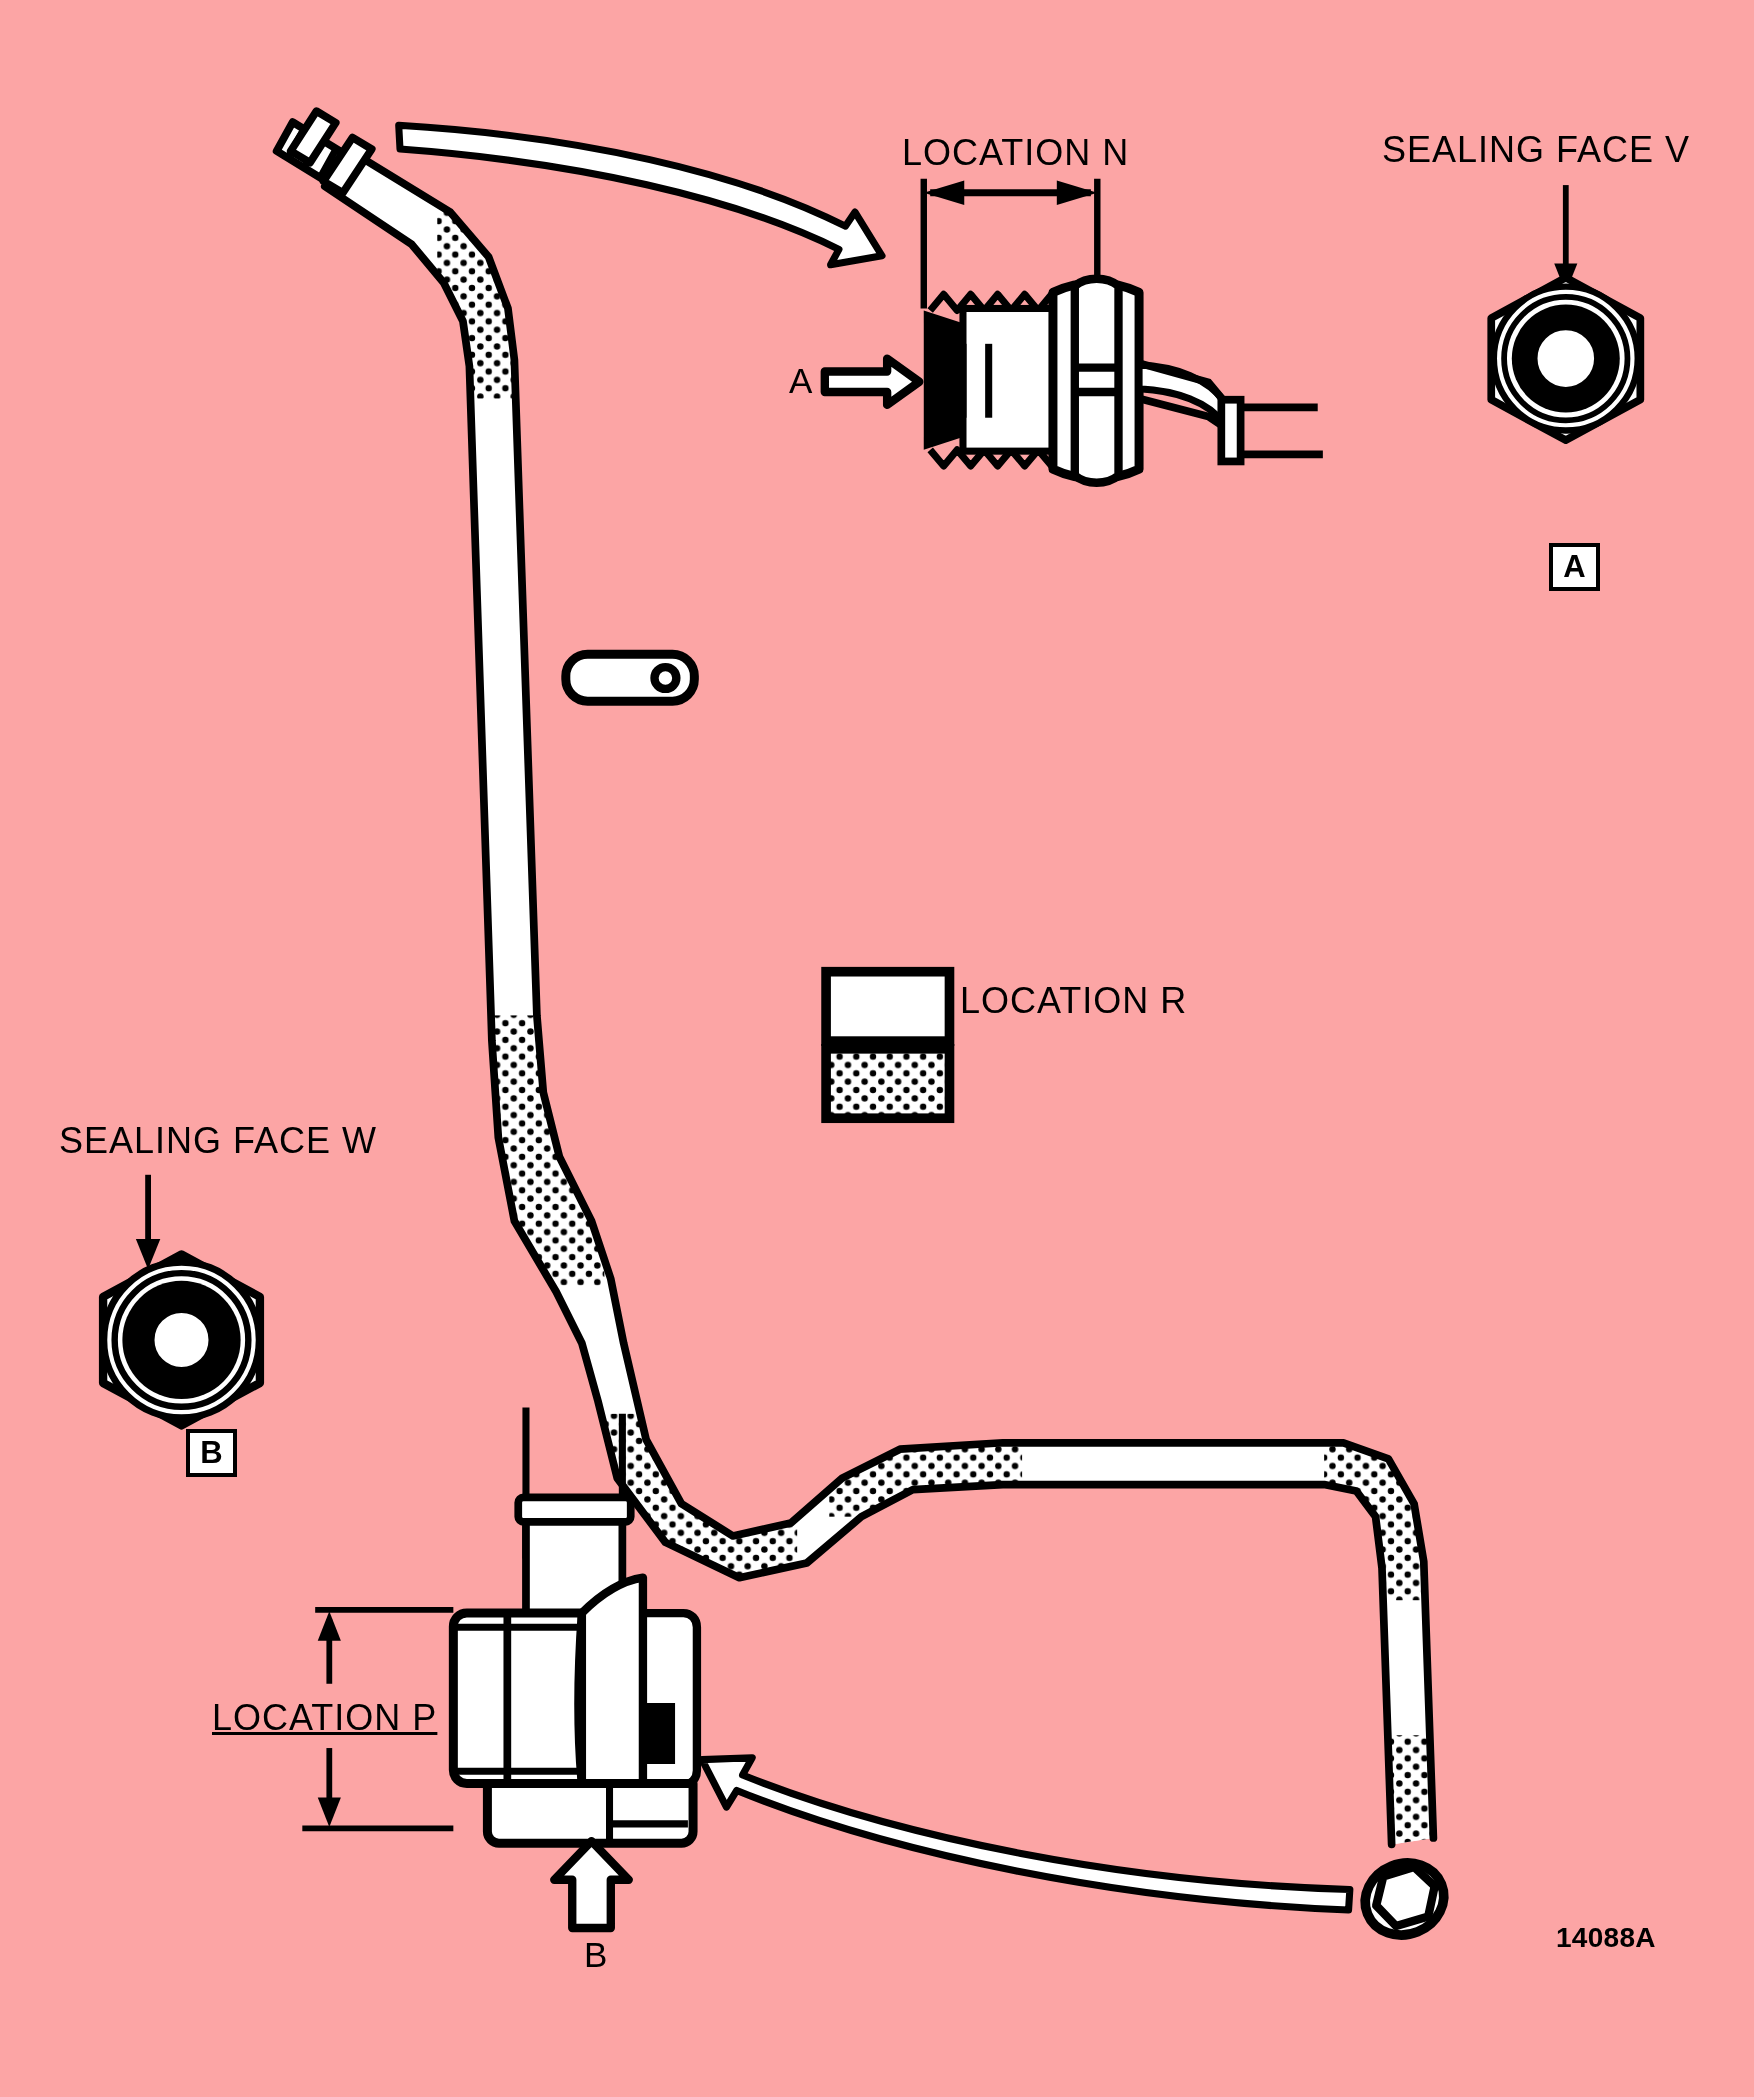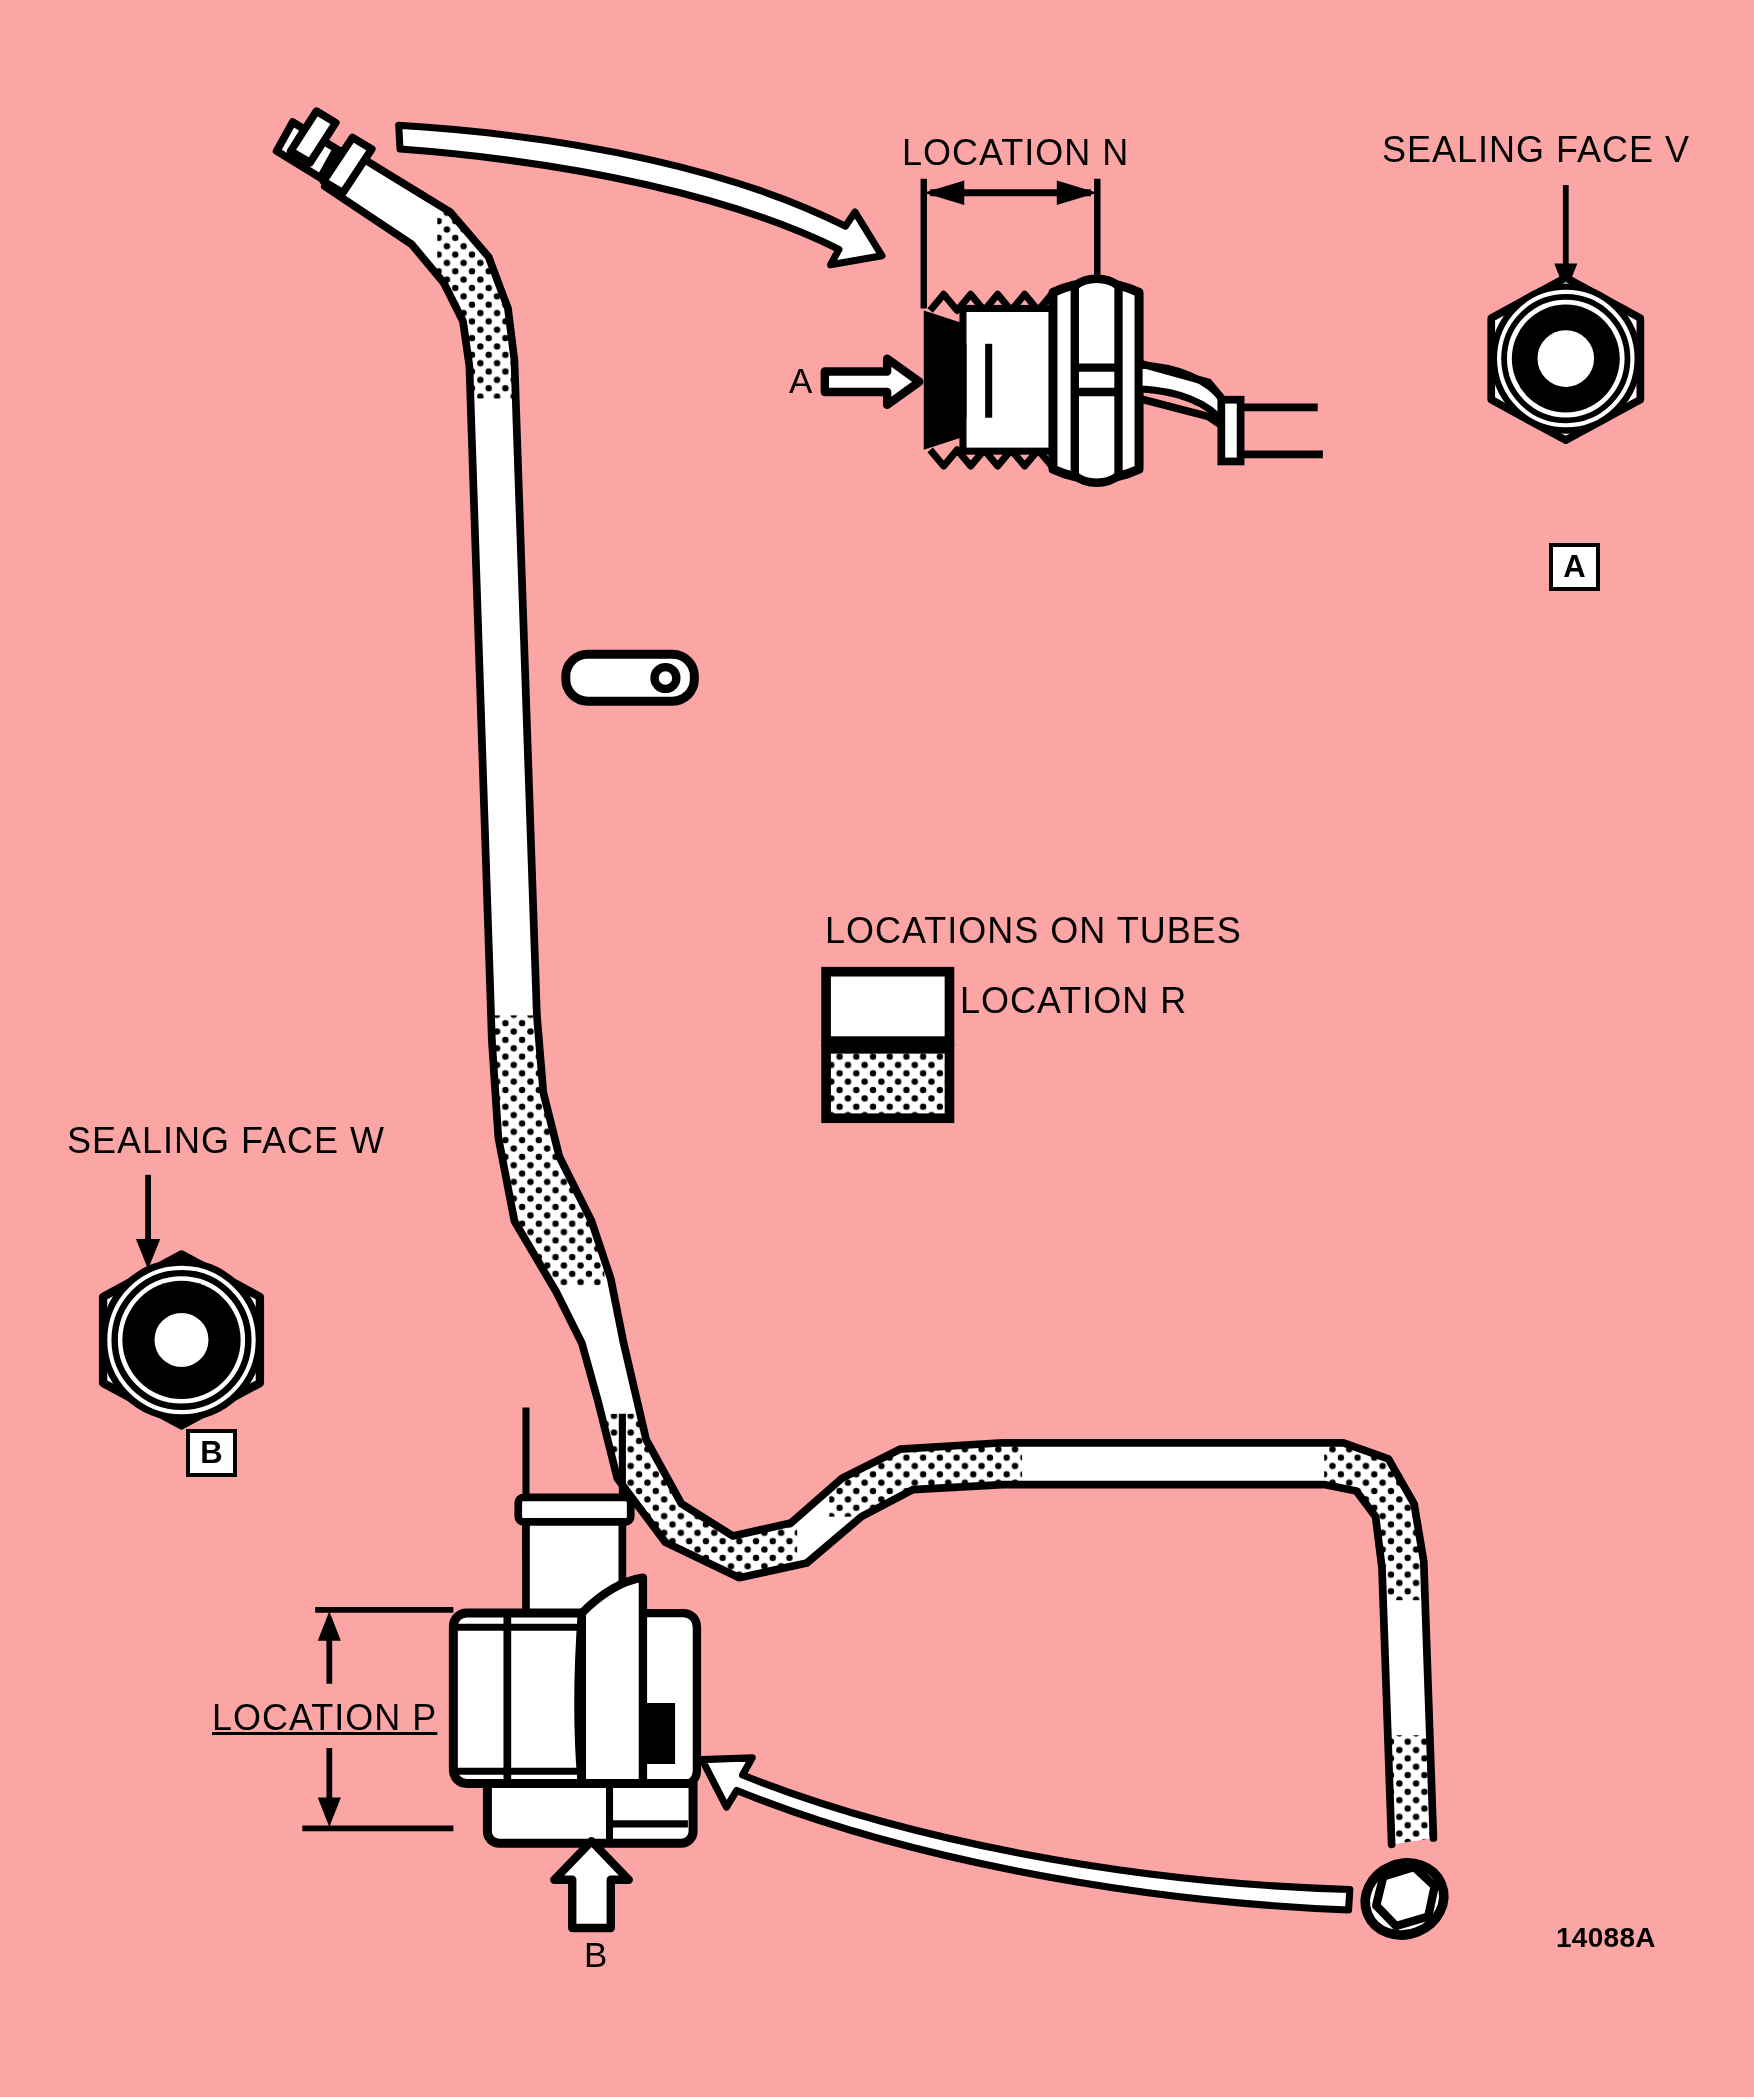--- a/index.html
+++ b/index.html
@@ -48,21 +48,21 @@
     text-align: center;
     line-height: 1;
     padding: 3.9px 6.4px 5.1px 6.4px;
     color: #000;
     background: #fff;
   }
   #loc-n-label   { left: 902px; top: 132px; }
   #seal-v-label  { left: 1382px; top: 129px; text-align: center; }
   #arrow-a-label { left: 789px; top: 361px; }
   #box-a         { left: 1549px; top: 543px; width: 30px; }
-  #seal-w-label  { left: 67px;  top: 1120px; }
+  #seal-w-label  { left: 59px;  top: 1120px; }
   #box-b         { left: 186px;  top: 1429px; width: 30px; }
   #legend-title  { left: 825px; top: 910px; }
   #legend-r      { left: 960px; top: 980px; }
   #legend-s      { left: 956px; top: 1057px; }
   #loc-p-label   { left: 212px;  top: 1697px; text-decoration: underline; }
   #arrow-b-label { left: 584px;  top: 1935px; }
   #part-number   { left: 1556px; top: 1922px; }
 </style>
 </head>
 <body>
@@ -260,21 +260,20 @@
   <div class="lbl lbl-lg" id="seal-v-label">SEALING FACE V</div>
 
   <div class="lbl lbl-md" id="arrow-a-label">A</div>
 
   <div class="boxed" id="box-a">A</div>
 
   <div class="lbl lbl-lg" id="seal-w-label">SEALING FACE W</div>
 
   <div class="boxed" id="box-b">B</div>
 
-  <div class="lbl lbl-lg" id="legend-title">LOCATIONS ON TUBES</div>
 
   <div class="lbl lbl-lg" id="legend-r">LOCATION R</div>
 
 
   <div class="lbl lbl-lg" id="loc-p-label">LOCATION P</div>
 
   <div class="lbl lbl-md" id="arrow-b-label">B</div>
 
   <div class="lbl lbl-part" id="part-number">14088A</div>
 

